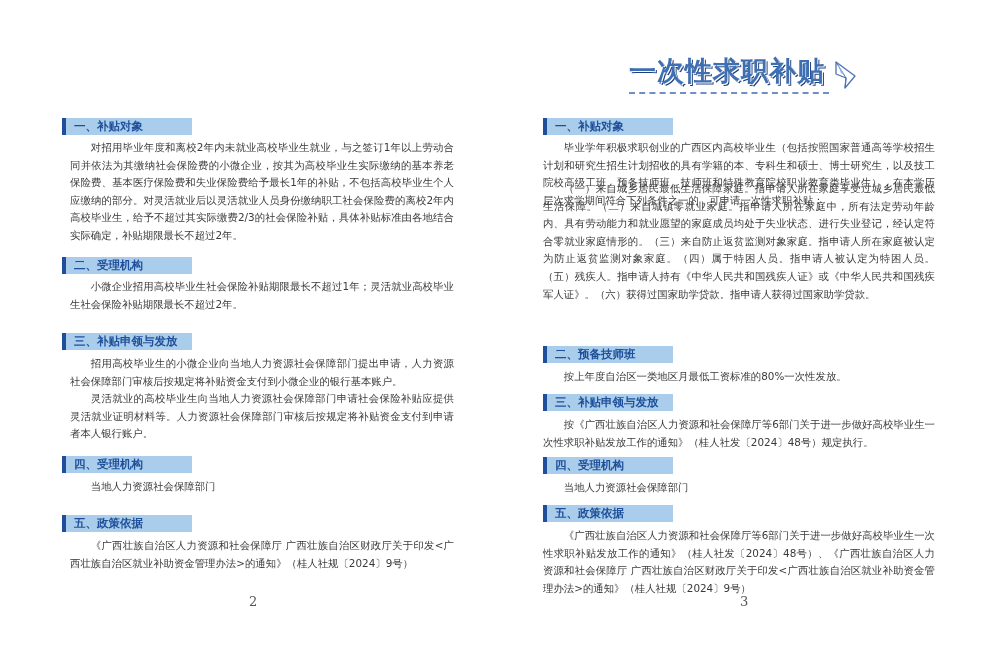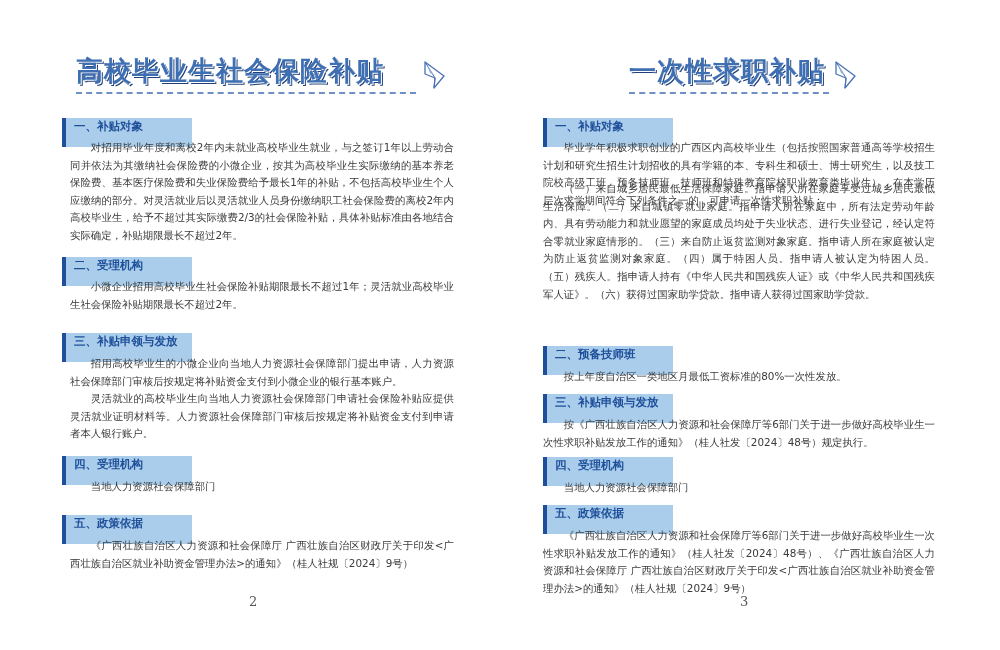--- a/index.html
+++ b/index.html
@@ -33,21 +33,21 @@
       border-top: 2px dashed #6f8fc7;
     }
     .page-left .title-underline { width: 340px; }
     .page-right .title-underline { width: 200px; }
     .arrow-icon { position: absolute; top: 8px; width: 26px; height: 30px; }
     .page-left .arrow-icon { left: 346px; }
     .page-right .arrow-icon { left: 204px; }
 
     .section-head {
       position: absolute; left: 0;
-      width: 130px; height: 29px;
+      width: 130px; height: 17px;
       background: #a9cdea;
       border-left: 4px solid #1f4f9a;
       box-sizing: border-box;
       padding-left: 8px;
       font-size: 11.5px; font-weight: bold;
       color: #1f4f9a;
       line-height: 17px;
       white-space: nowrap;
     }
     .para {
@@ -66,29 +66,20 @@
       font-family: "DejaVu Serif", "Liberation Serif", serif;
       font-size: 13px; color: #555555;
     }
     .page-left .page-num { left: 187px; }
     .page-right .page-num { left: 197px; }
   </style>
 </head>
 <body>
 
 <div class="page page-left">
-  <div class="title-wrap">
-    <div class="title">高校毕业生社会保险补贴</div>
-    <div class="title-underline"></div>
-    <svg class="arrow-icon" viewBox="0 0 26 30">
-      <path d="M3 2 L22 16 L12 28 L13 18 L3 14 Z" fill="#ffffff" stroke="#4a72b5" stroke-width="1.3" stroke-linejoin="round"></path>
-      <path d="M3 2 L13 18 L12 28" fill="none" stroke="#4a72b5" stroke-width="1"></path>
-      <path d="M5 5 L12 15 L8 13 Z" fill="#8fb0de"></path>
-    </svg>
-  </div>
 
   <div class="section-head" style="top:118px">一、补贴对象</div>
   <p class="para" style="top:139px">对招用毕业年度和离校2年内未就业高校毕业生就业，与之签订1年以上劳动合同并依法为其缴纳社会保险费的小微企业，按其为高校毕业生实际缴纳的基本养老保险费、基本医疗保险费和失业保险费给予最长1年的补贴，不包括高校毕业生个人应缴纳的部分。对灵活就业后以灵活就业人员身份缴纳职工社会保险费的离校2年内高校毕业生，给予不超过其实际缴费2/3的社会保险补贴，具体补贴标准由各地结合实际确定，补贴期限最长不超过2年。</p>
 
   <div class="section-head" style="top:257px">二、受理机构</div>
   <p class="para" style="top:278px">小微企业招用高校毕业生社会保险补贴期限最长不超过1年；灵活就业高校毕业生社会保险补贴期限最长不超过2年。</p>
 
   <div class="section-head" style="top:333px">三、补贴申领与发放</div>
   <p class="para" style="top:355px">招用高校毕业生的小微企业向当地人力资源社会保障部门提出申请，人力资源社会保障部门审核后按规定将补贴资金支付到小微企业的银行基本账户。</p>
   <p class="para" style="top:390px">灵活就业的高校毕业生向当地人力资源社会保障部门申请社会保险补贴应提供灵活就业证明材料等。人力资源社会保障部门审核后按规定将补贴资金支付到申请者本人银行账户。</p>

